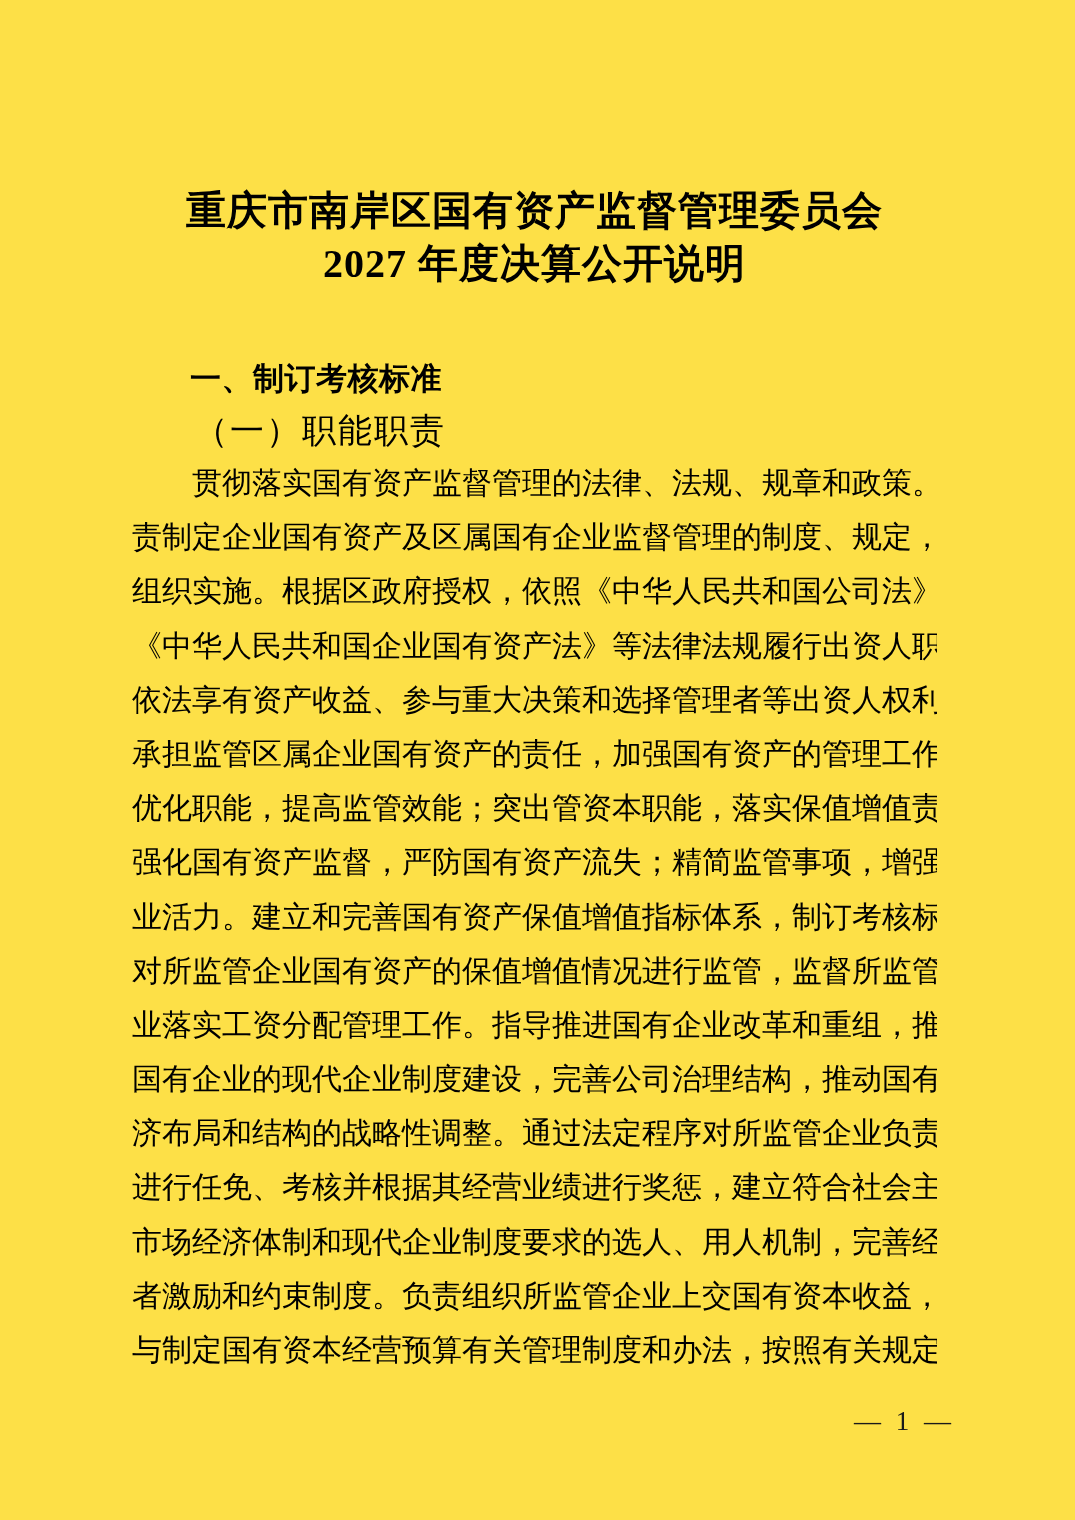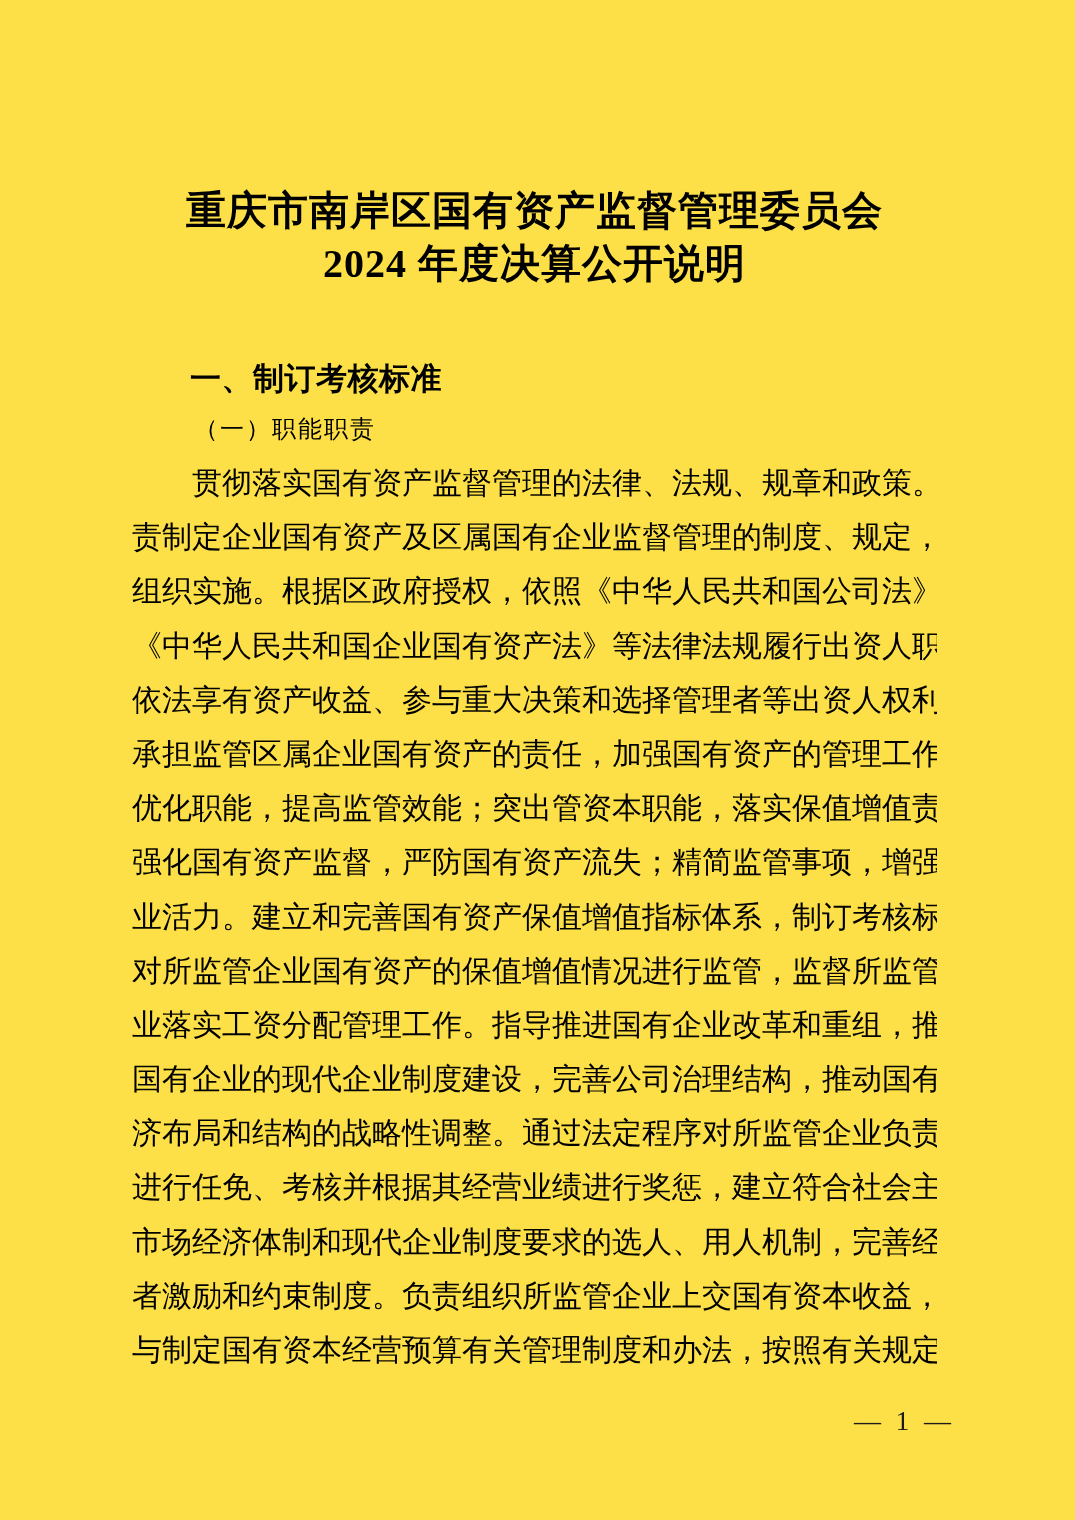--- a/index.html
+++ b/index.html
@@ -45,23 +45,23 @@
     font-size: 31px;
     line-height: 53px;
     text-indent: 58px;
     letter-spacing: 0.5px;
   }
   .subsection-heading {
     position: absolute;
     top: 404px;
     left: 0;
     width: 805px;
-    font-family: Liberation Mono, monospace;
+    font-family: Liberation Sans, sans-serif;
     font-weight: normal;
-    font-size: 24px;
+    font-size: 34px;
     line-height: 53px;
     text-indent: 62px;
     letter-spacing: 2px;
   }
   .body-block {
     position: absolute;
     top: 456px;
     left: 0;
     width: 805px;
     font-family: "Liberation Serif", "DejaVu Serif", serif;
@@ -91,21 +91,21 @@
   }
 </style>
 </head>
 <body>
 
 <div class="page">
   <div class="content">
 
     <div class="title-block">
       <div>重庆市南岸区国有资产监督管理委员会</div>
-      <div>2024 年度决算公开说明</div>
+      <div>2027 年度决算公开说明</div>
     </div>
 
     <div class="section-heading">一、制订考核标准</div>
 
     <div class="subsection-heading">（一）职能职责</div>
 
     <div class="body-block">
       <div class="body-line indent">贯彻落实国有资产监督管理的法律、法规、规章和政策。负</div>
       <div class="body-line">责制定企业国有资产及区属国有企业监督管理的制度、规定，并</div>
       <div class="body-line">组织实施。根据区政府授权，依照《中华人民共和国公司法》和</div>

